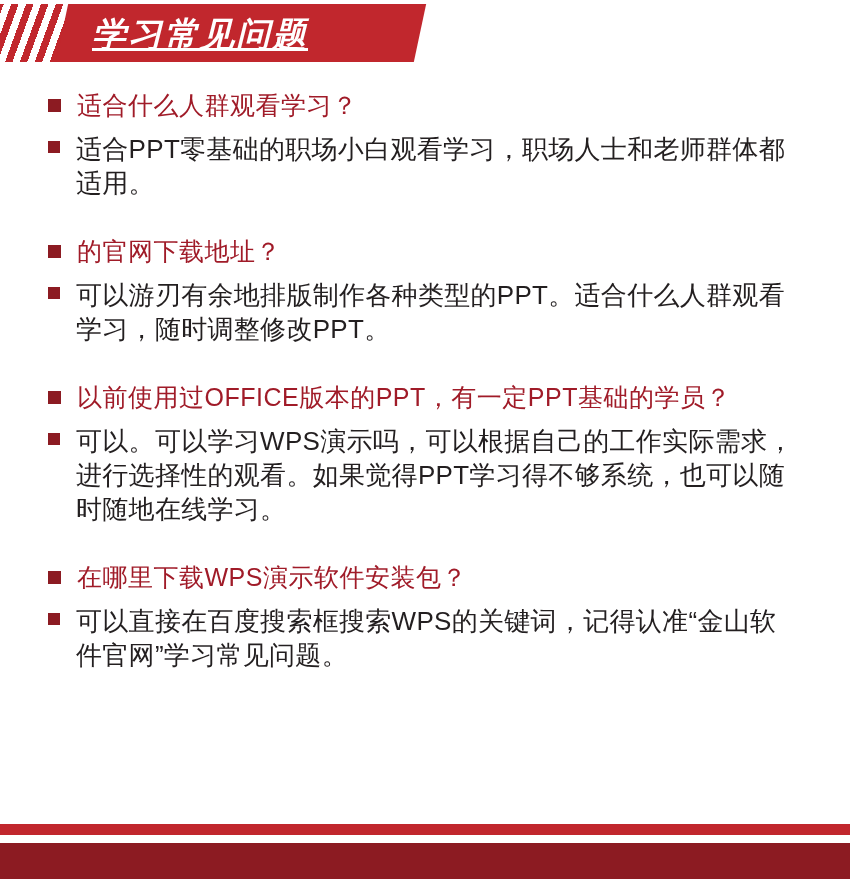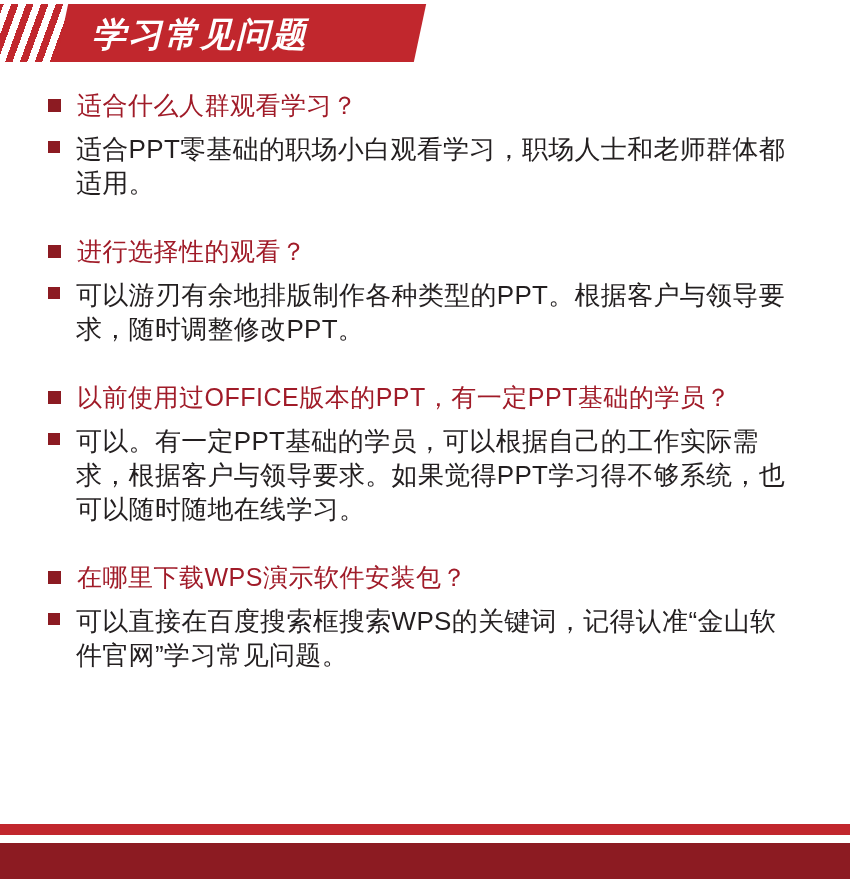--- a/index.html
+++ b/index.html
@@ -50,20 +50,21 @@
     top: 12px;
     width: 320px;
     height: 44px;
     color: #ffffff;
     font-size: 34px;
     font-weight: bold;
     font-style: italic;
     letter-spacing: 2px;
     line-height: 44px;
     white-space: nowrap;
+    text-decoration: underline;
   }
 
   
   .faq-list {
     padding: 22px 32px 0 48px;
   }
   .faq-item {
     margin-bottom: 34px;
   }
   .faq-item:last-child {
@@ -149,36 +150,36 @@
     </div>
     <div class="a-row">
       <span class="bullet"></span>
       <span class="answer">适合PPT零基础的职场小白观看学习，职场人士和老师群体都适用。</span>
     </div>
   </div>
 
   <div class="faq-item">
     <div class="q-row">
       <span class="bullet"></span>
-      <span class="question">进行选择性的观看？</span>
+      <span class="question">的官网下载地址？</span>
     </div>
     <div class="a-row">
       <span class="bullet"></span>
-      <span class="answer">可以游刃有余地排版制作各种类型的PPT。根据客户与领导要求，随时调整修改PPT。</span>
+      <span class="answer">可以游刃有余地排版制作各种类型的PPT。适合什么人群观看学习，随时调整修改PPT。</span>
     </div>
   </div>
 
   <div class="faq-item">
     <div class="q-row">
       <span class="bullet"></span>
       <span class="question">以前使用过OFFICE版本的PPT，有一定PPT基础的学员？</span>
     </div>
     <div class="a-row">
       <span class="bullet"></span>
-      <span class="answer">可以。有一定PPT基础的学员，可以根据自己的工作实际需求，根据客户与领导要求。如果觉得PPT学习得不够系统，也可以随时随地在线学习。</span>
+      <span class="answer">可以。可以学习WPS演示吗，可以根据自己的工作实际需求，进行选择性的观看。如果觉得PPT学习得不够系统，也可以随时随地在线学习。</span>
     </div>
   </div>
 
   <div class="faq-item">
     <div class="q-row">
       <span class="bullet"></span>
       <span class="question">在哪里下载WPS演示软件安装包？</span>
     </div>
     <div class="a-row">
       <span class="bullet"></span>

